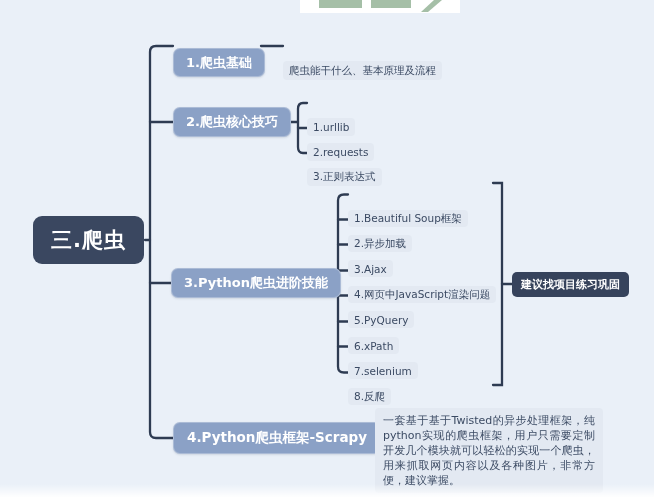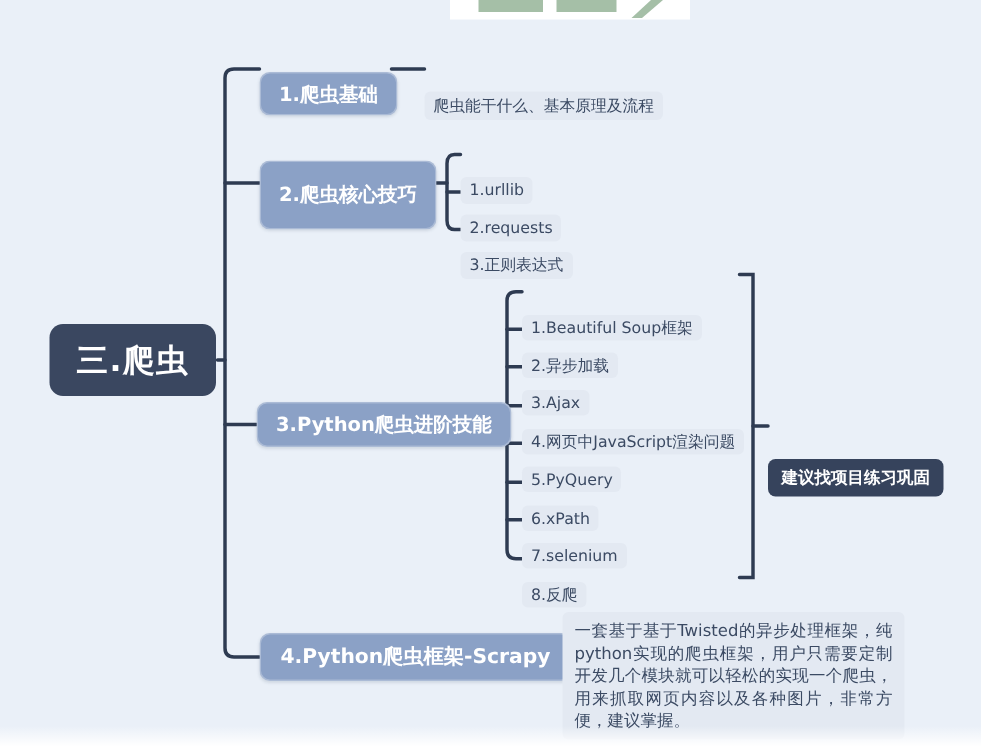--- a/index.html
+++ b/index.html
@@ -16,21 +16,21 @@
     left:33px;top:216px;height:48px;padding:0 18px;
     background:#3a4760;color:#ffffff;font-size:21px;font-weight:bold;
     border-radius:9px;letter-spacing:1px;
   }
   .branch-node{
     background:#8ba1c6;color:#ffffff;font-weight:bold;font-size:13px;
     border-radius:7px;border:1.5px solid rgba(255,255,255,0.28);
     box-shadow:0 1px 2px rgba(60,80,110,0.15);
   }
   #branch-0{left:173px;top:48px;height:29px;padding:0 12px;}
-  #branch-1{left:173px;top:107px;height:46px;padding:0 12px;text-align:center;}
+  #branch-1{left:173px;top:107px;height:30px;padding:0 12px;text-align:center;}
   #branch-2{left:171px;top:268px;height:30px;padding:0 12px;}
   #branch-3{left:173px;top:422px;height:32px;padding:0 13px;font-size:13.5px;}
   .child-node{
     background:#e3e9f2;color:#3b4a63;font-size:10.5px;
     border-radius:4px;padding:0 6px;height:18px;margin-top:24px;
   }
   .b1-note{left:283px;top:37px;height:19px;}
   .b2-child-0{left:307px;top:94px;}
   .b2-child-1{left:307px;top:119px;}
   .b2-child-2{left:307px;top:144px;}
@@ -40,21 +40,20 @@
   .b3-child-2{top:236px;}
   .b3-child-3{top:262px;}
   .b3-child-4{top:287px;}
   .b3-child-5{top:313px;}
   .b3-child-6{top:338px;}
   .b3-child-7{top:364px;}
   .summary-node{
     left:512px;top:272px;height:25px;padding:0 9px;
     background:#36435c;color:#ffffff;font-size:11px;font-weight:bold;
     border-radius:5px;
-    margin-top:34px;
   }
   .desc-note{
     position:absolute;left:375px;top:408px;width:228px;box-sizing:border-box;
     background:#e3e9f2;color:#3b4a63;font-size:11px;line-height:15px;
     border-radius:4px;padding:5px 8px;text-align:justify;
   }
   #connectors{position:absolute;left:0;top:0;pointer-events:none;}
   #watermark{position:absolute;left:300px;top:0;}
   .bottom-fade{
     position:absolute;left:0;bottom:0;width:654px;height:16px;

